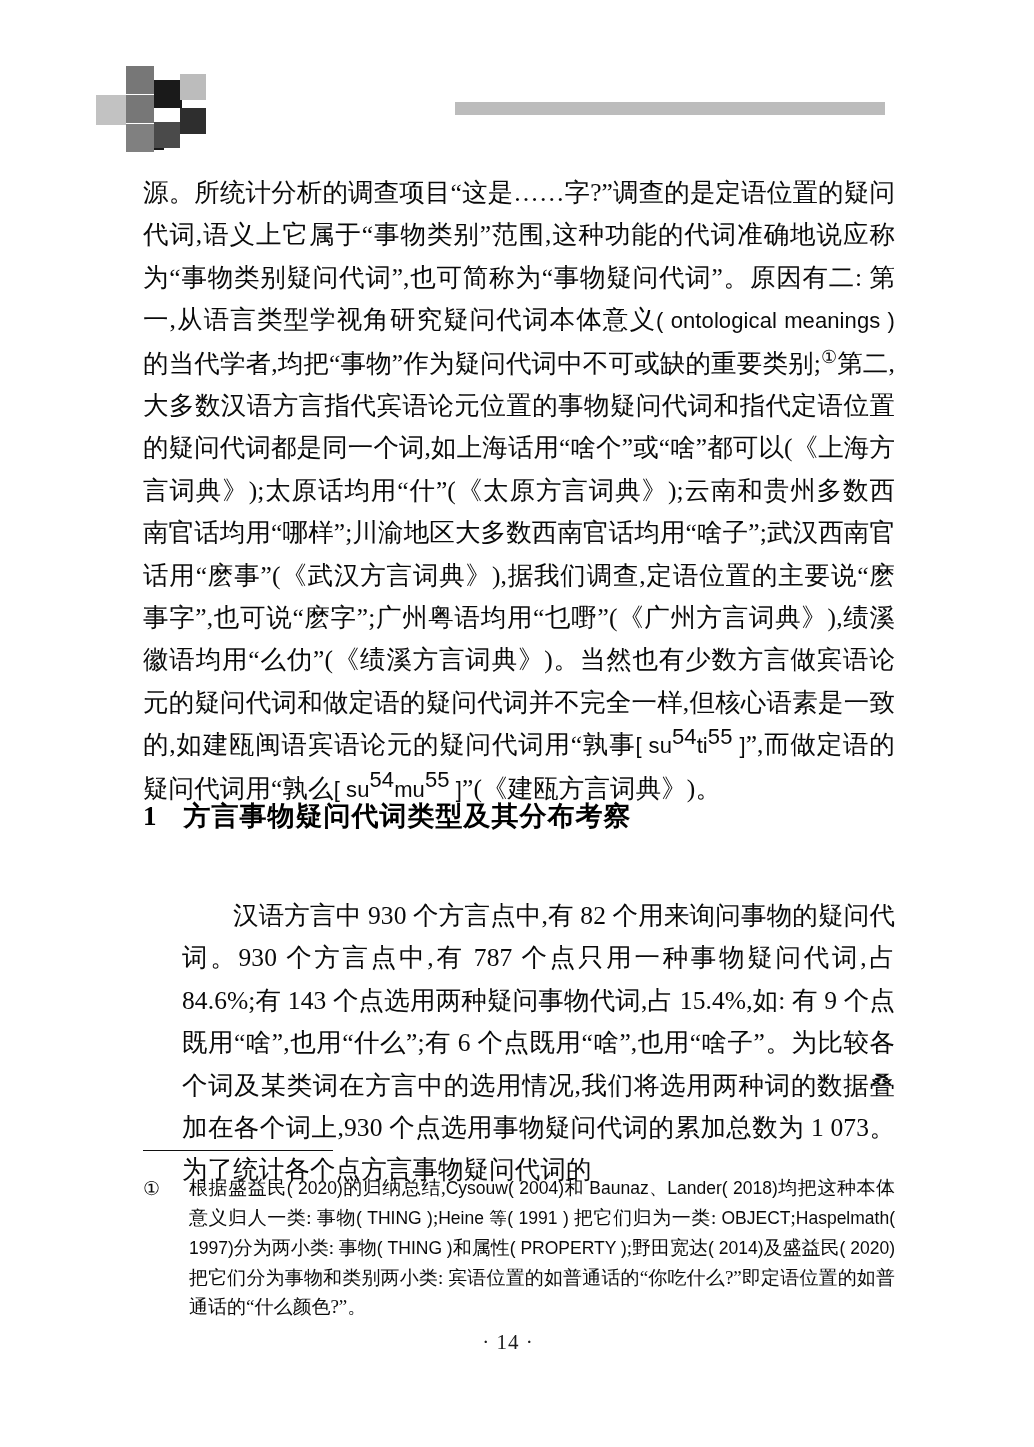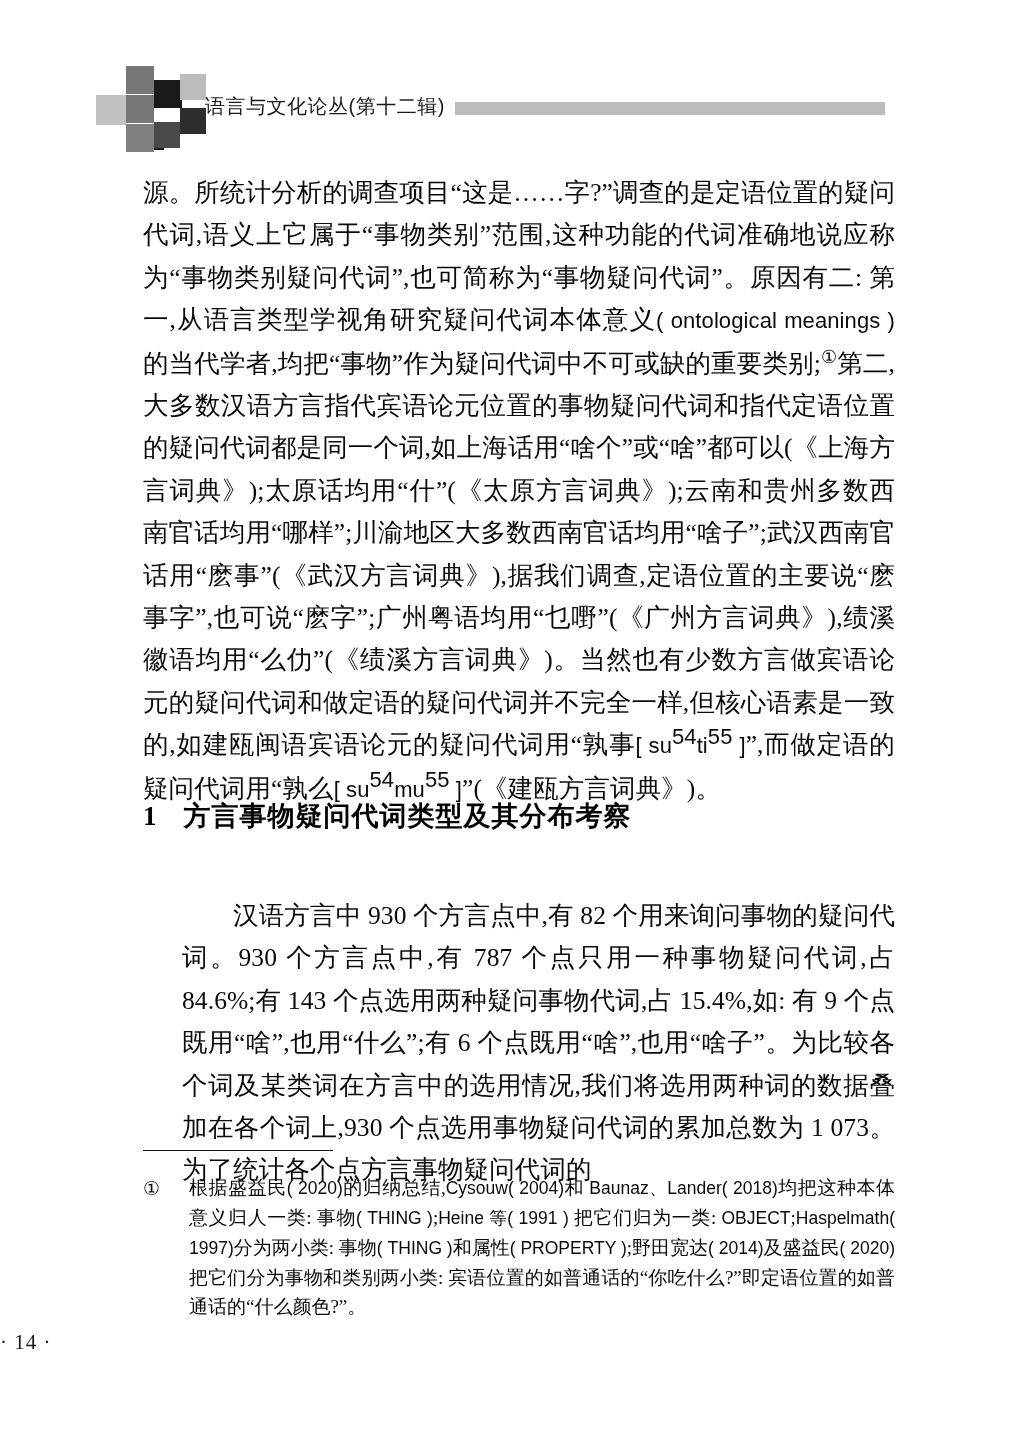--- a/index.html
+++ b/index.html
@@ -149,41 +149,41 @@
   .footnote-text .latin {
     font-size: 17.5px;
   }
 
   
   .page-number {
     position: absolute;
     left: 0;
     top: 1330px;
     width: 1016px;
+    text-align: center;
     font-size: 21px;
     color: #1a1a1a;
     letter-spacing: 1px;
   }
 </style>
 </head>
 <body>
 
 <div class="page-header">
   <div class="logo-mark" id="logo-mark">
       <span style="left: 42px; top: 58px; width: 26px; height: 26px; background: rgb(26, 26, 26);"></span>
       <span style="left: 0px; top: 29px; width: 30px; height: 30px; background: rgb(194, 194, 194);"></span>
       <span style="left: 30px; top: 58px; width: 28px; height: 28px; background: rgb(128, 128, 128);"></span>
       <span style="left: 30px; top: 29px; width: 28px; height: 28px; background: rgb(119, 119, 119);"></span>
       <span style="left: 30px; top: 0px; width: 28px; height: 28px; background: rgb(119, 119, 119);"></span>
       <span style="left: 58px; top: 14px; width: 28px; height: 28px; background: rgb(26, 26, 26);"></span>
       <span style="left: 58px; top: 56px; width: 26px; height: 26px; background: rgb(74, 74, 74);"></span>
       <span style="left: 84px; top: 8px; width: 26px; height: 26px; background: rgb(188, 188, 188);"></span>
       <span style="left: 84px; top: 42px; width: 26px; height: 26px; background: rgb(46, 46, 46);"></span>
     </div>
-  <div class="header-title">语言与文化论丛(第十二辑)</div>
   <div class="header-rule" style="background: rgb(188, 188, 188);"></div>
 </div>
 
 <div class="text-column">
   <p class="body-par"><span>源。所统计分析的调查项目“这是……字?”调查的是定语位置的疑问代词,语义上它属于“事物类别”范围,这种功能的代词准确地说应称为“事物类别疑问代词”,也可简称为“事物疑问代词”。原因有二: 第一,从语言类型学视角研究疑问代词本体意义</span><span class="latin">( ontological meanings )</span><span>的当代学者,均把“事物”作为疑问代词中不可或缺的重要类别;</span><span class="fn-ref">①</span><span>第二,大多数汉语方言指代宾语论元位置的事物疑问代词和指代定语位置的疑问代词都是同一个词,如上海话用“啥个”或“啥”都可以(《上海方言词典》);太原话均用“什”(《太原方言词典》);云南和贵州多数西南官话均用“哪样”;川渝地区大多数西南官话均用“啥子”;武汉西南官话用“麽事”(《武汉方言词典》),据我们调查,定语位置的主要说“麽事字”,也可说“麽字”;广州粤语均用“乜嘢”(《广州方言词典》),绩溪徽语均用“么仂”(《绩溪方言词典》)。当然也有少数方言做宾语论元的疑问代词和做定语的疑问代词并不完全一样,但核心语素是一致的,如建瓯闽语宾语论元的疑问代词用“孰事</span><span class="latin">[ su</span><sup class="latin">54</sup><span class="latin">ti</span><sup class="latin">55</sup><span class="latin"> ]</span><span>”,而做定语的疑问代词用“孰么</span><span class="latin">[ su</span><sup class="latin">54</sup><span class="latin">mu</span><sup class="latin">55</sup><span class="latin"> ]</span><span>”(《建瓯方言词典》)。</span></p>
 </div>
 
 <div class="section-heading">
   <span class="num">1</span><span>方言事物疑问代词类型及其分布考察</span>
 </div>

